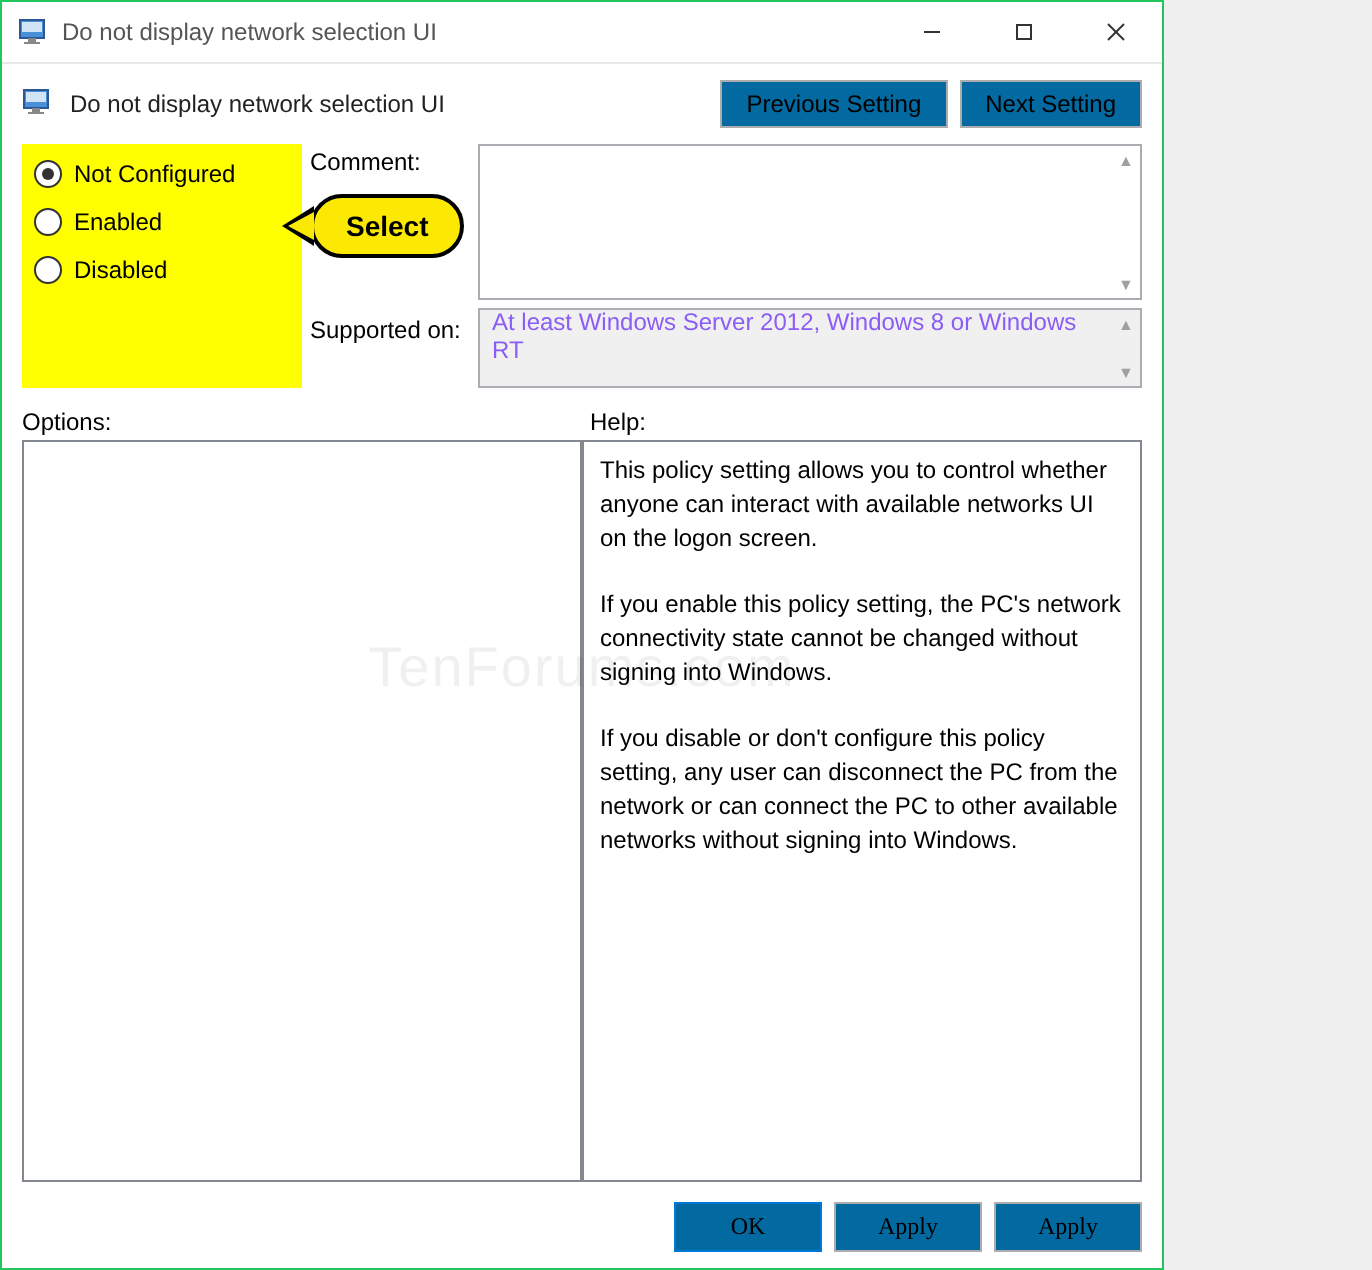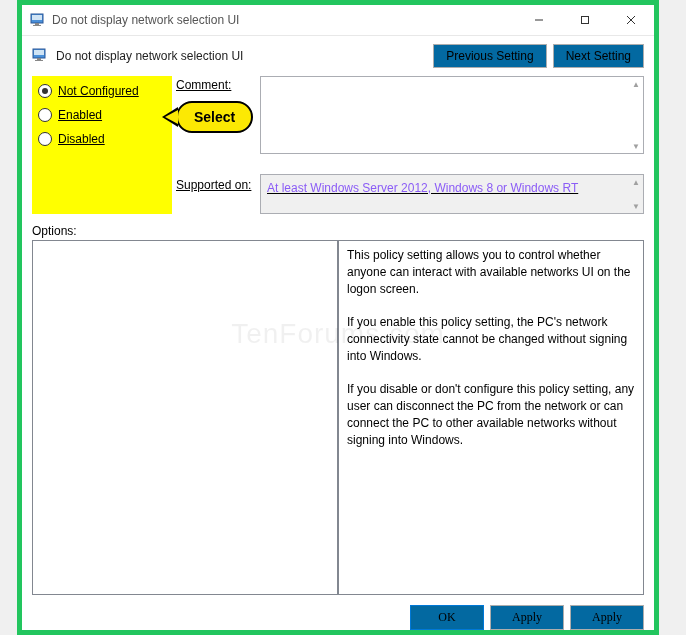--- a/index.html
+++ b/index.html
@@ -1,30 +1,30 @@
 <!DOCTYPE html>
 <html><head>
 <meta charset="utf-8">
 <style>
   html, body { margin: 0; padding: 0; font-family: "Segoe UI", Arial, sans-serif; font-size: 12px; color: #000; background: #f0f0f0; }
-  .window { width: 642px; height: 635px; background: #fff; border: 5px solid #22c55e; box-sizing: border-box; position: relative; margin-left: 17px; }
+  .window { width: 582px; height: 635px; background: #fff; border: 1px solid #22c55e; box-sizing: border-box; position: relative; }
   .titlebar { height: 30px; display: flex; align-items: center; justify-content: space-between; background: #fff; border-bottom: 1px solid #e8e8e8; padding-left: 8px; }
   .titlebar-left { display: flex; align-items: center; gap: 6px; }
   .titlebar-icon { width: 16px; height: 16px; }
   .titlebar-title { color: #555; }
   .titlebar-controls { display: flex; height: 100%; }
   .title-btn { width: 46px; height: 100%; display: flex; align-items: center; justify-content: center; color: #555; }
   .content { padding: 8px 10px 10px 10px; box-sizing: border-box; height: 604px; display: flex; flex-direction: column; }
   .header-row { display: flex; align-items: center; justify-content: space-between; margin-bottom: 8px; }
   .header-left { display: flex; align-items: center; gap: 8px; }
   .page-title { color: #222; }
   .btn { background: #0369a1; border: 1px solid #adadad; padding: 4px 12px; font: inherit; min-width: 90px; text-align: center; }
   .btn.default { border-color: #0078d7; }
 
-  .top-area { display: grid; grid-template-columns: 140px 80px 1fr; grid-template-rows: 78px 40px; gap: 20px 4px; margin-bottom: 6px; text-decoration: underline; }
+  .top-area { display: grid; grid-template-columns: 140px 80px 1fr; grid-template-rows: 78px 40px; gap: 4px 4px; margin-bottom: 6px; }
 
   .radio-group { grid-row: 1 / span 2; grid-column: 1; background: #ffff00; padding: 8px 6px; display: flex; flex-direction: column; gap: 10px; position: relative; }
   .radio-item { display: flex; align-items: center; gap: 6px; }
   .radio-circle { width: 12px; height: 12px; border-radius: 50%; border: 1px solid #333; background: #fff; display: inline-flex; align-items: center; justify-content: center; }
   .radio-circle.checked::after { content: ""; width: 6px; height: 6px; border-radius: 50%; background: #333; }
 
   .comment-label { grid-row: 1; grid-column: 2; padding-top: 2px; }
   .comment-field { grid-row: 1; grid-column: 3; position: relative; }
   .comment-field textarea { width: 100%; height: 100%; box-sizing: border-box; border: 1px solid #abadb3; font: inherit; padding: 2px 14px 2px 4px; resize: none; }
   .supported-label { grid-row: 2; grid-column: 2; padding-top: 4px; white-space: nowrap; }
@@ -130,20 +130,21 @@
       <div class="supported-label">Supported on:</div>
       <div class="supported-field">
         <div class="supported-text">At least Windows Server 2012, Windows 8 or Windows RT</div>
         <span class="scroll-arrow up">▲</span>
         <span class="scroll-arrow down">▼</span>
       </div>
     </div>
 
     <div class="mid-labels">
       <span>Options:</span>
+      <span>Help:</span>
     </div>
 
     <div class="panels">
       <div class="panel">
         <span></span>
       </div>
       <div class="panel" style="white-space:pre-wrap">This policy setting allows you to control whether anyone can interact with available networks UI on the logon screen.
 
 If you enable this policy setting, the PC's network connectivity state cannot be changed without signing into Windows.
 

